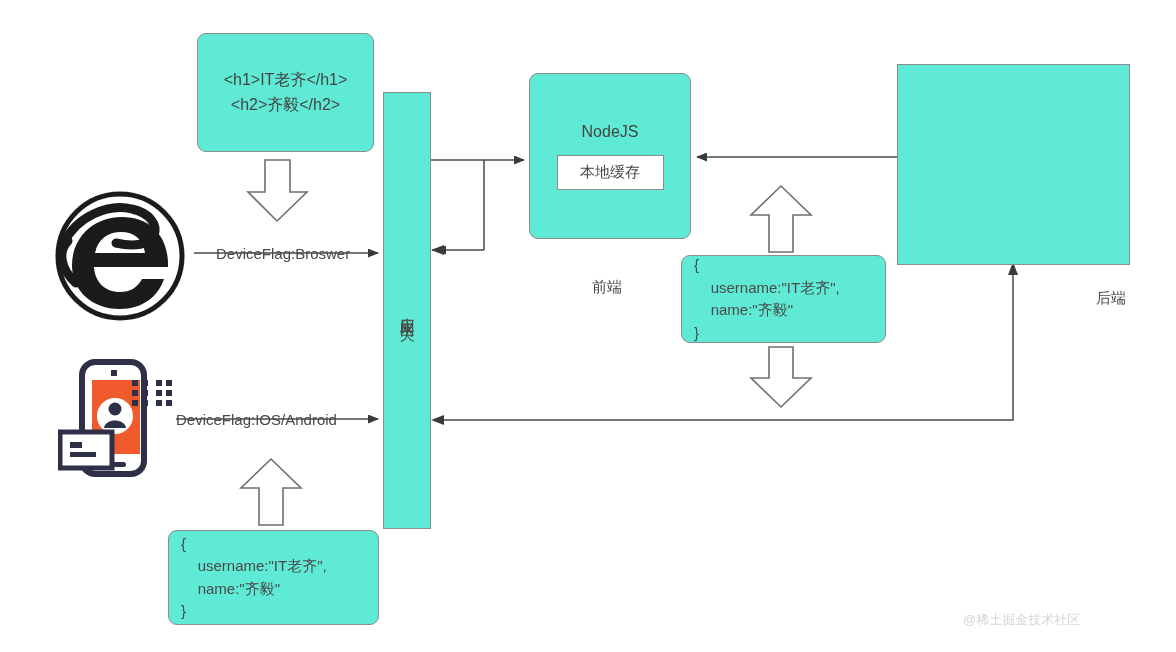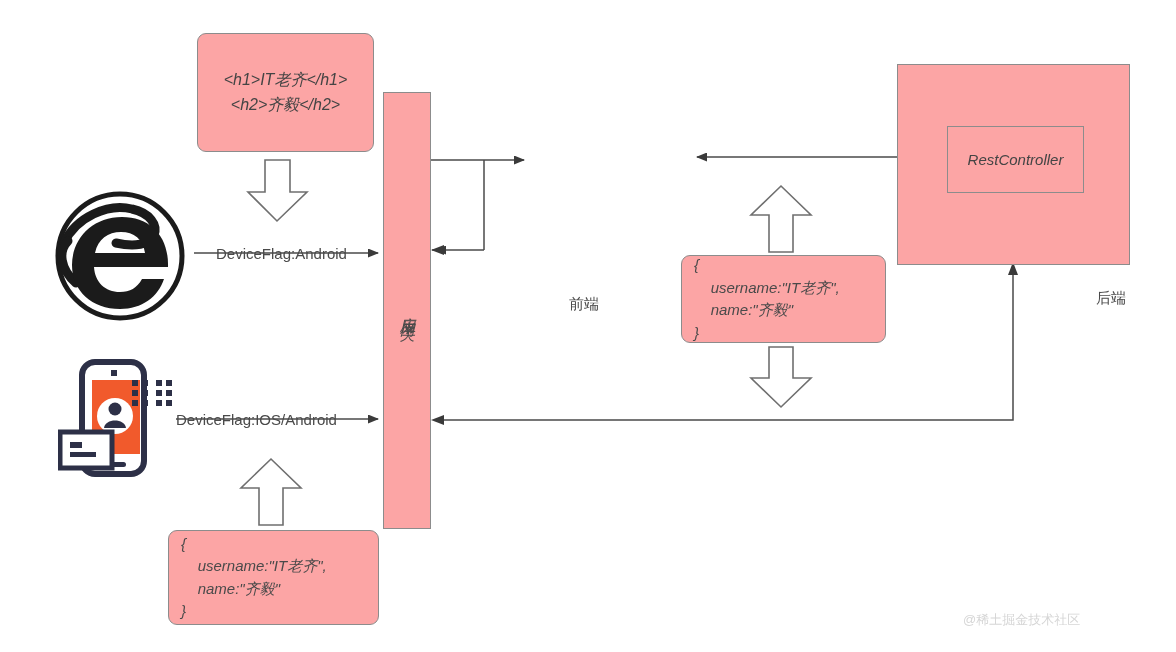--- a/index.html
+++ b/index.html
@@ -9,25 +9,24 @@
     font-family:"Liberation Sans","DejaVu Sans",sans-serif;
     overflow:hidden;
     position:relative;
   }
   #canvas{position:absolute;left:0;top:0;width:1176px;height:652px;}
   .node{position:absolute;box-sizing:border-box;}
 
   
   .box{
     border:1.4px solid #8c8c8c;
-    background:#fca5a5;
+    background:#5eead4;
     display:flex;align-items:center;justify-content:center;
     text-align:center;
     color:#4a4a4a;
-    font-style:italic;
   }
   .box.rounded{border-radius:9px;}
   .box.sharp{border-radius:0;}
 
   .html-box{
     left:197px;top:33px;width:177px;height:119px;
     font-size:16px;line-height:1.55;color:#444;
   }
   .gateway-box{
     left:383px;top:92px;width:48px;height:437px;
@@ -69,21 +68,21 @@
   }
   .json-top{left:681px;top:255px;width:205px;height:88px;}
   .json-bottom{left:168px;top:530px;width:211px;height:95px;}
 
   
   .label{
     position:absolute;
     font-size:15px;color:#4a4a4a;
     white-space:nowrap;
   }
-  .lbl-frontend{left:569px;top:278px;margin-top:17px;}
+  .lbl-frontend{left:592px;top:278px;}
   .lbl-backend{left:1052px;top:289px;margin-left:44px;}
   .lbl-flag-browser{left:216px;top:245px;font-size:15px;}
   .lbl-flag-mobile{left:176px;top:411px;font-size:15px;}
 
   .watermark{
     position:absolute;left:963px;top:611px;
     font-size:13px;color:#d6d6d6;white-space:nowrap;
   }
 
   
@@ -198,33 +197,36 @@
     <div>
       <div>&lt;h1&gt;IT老齐&lt;/h1&gt;</div>
       <div>&lt;h2&gt;齐毅&lt;/h2&gt;</div>
     </div>
   </div>
 
   <div class="node box sharp gateway-box">
     <span class="gateway-text">应用网关</span>
   </div>
 
+  <div class="node box rounded node-box">
+    <div class="node-title">NodeJS</div>
+    <div class="cache-box">本地缓存</div>
+  </div>
 
   <div class="node box sharp backend-box"></div>
-  <div class="node box sharp rest-box">RestController</div>
 
   <div class="node box rounded json-box json-top">{
     username:"IT老齐",
     name:"齐毅"
 }</div>
   <div class="node box rounded json-box json-bottom">{
     username:"IT老齐",
     name:"齐毅"
 }</div>
 
   <div class="label lbl-frontend">前端</div>
   <div class="label lbl-backend">后端</div>
-  <div class="label lbl-flag-browser">DeviceFlag:Android</div>
+  <div class="label lbl-flag-browser">DeviceFlag:Broswer</div>
   <div class="label lbl-flag-mobile">DeviceFlag:IOS/Android</div>
 
   <div class="watermark">@稀土掘金技术社区</div>
 
 </div>
 
 </body></html>

